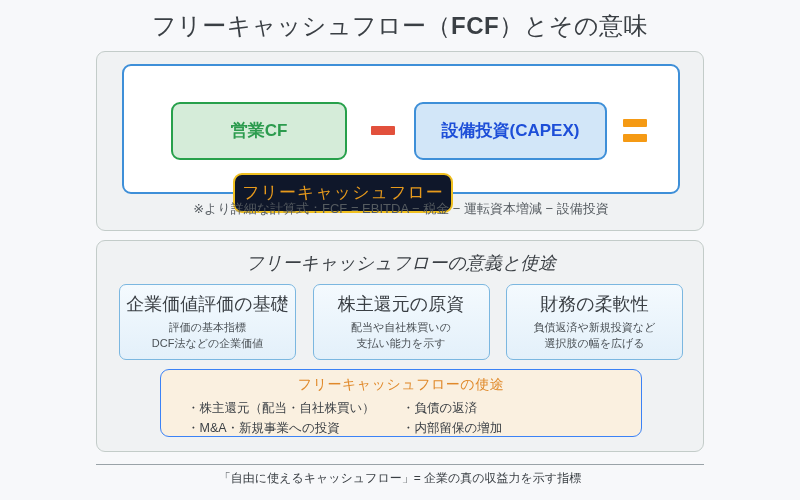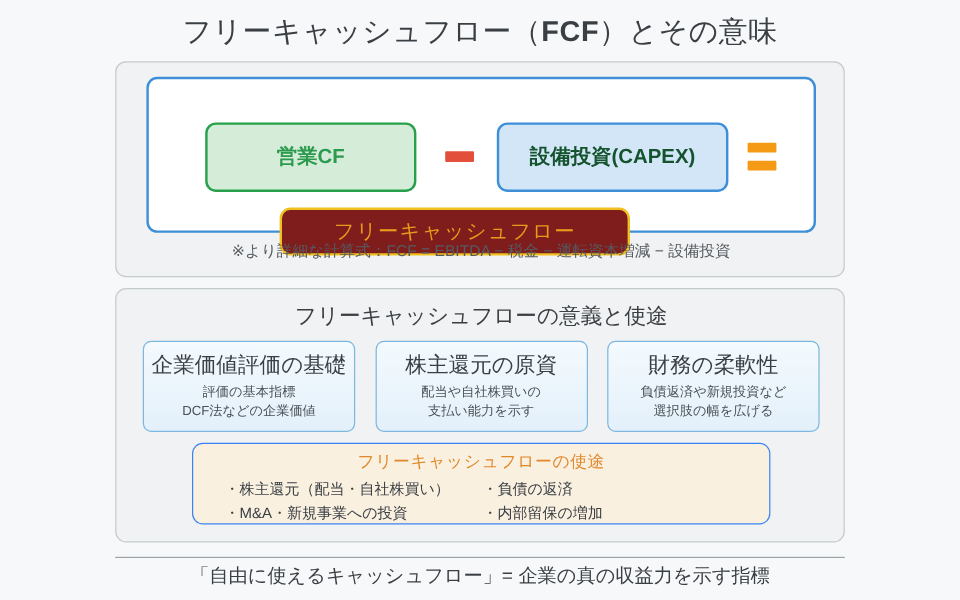--- a/index.html
+++ b/index.html
@@ -81,28 +81,28 @@
     border: 2px solid #27a04b;
     color: #2c9b4e;
   }
   #node-capex {
     left: 290px;
     top: 36px;
     width: 193px;
     height: 58px;
     background: #d2e6f8;
     border: 2px solid #3e8fd8;
-    color: #14532d;
+    color: #1d4ed8;
   }
   #node-fcf {
     left: 109px;
     top: 107px;
-    width: 292px;
+    width: 220px;
     height: 40px;
-    background: #7f1d1d;
+    background: #0f172a;
     border: 2px solid #f0c020;
     color: #e79a1c;
     font-weight: 400;
     font-size: 17px;
     letter-spacing: 1px;
   }
   .op-minus {
     position: absolute;
     left: 247px;
     top: 60px;
@@ -145,20 +145,21 @@
     height: 212px;
   }
   .panel-heading {
     position: absolute;
     left: 0;
     top: 10px;
     width: 608px;
     text-align: center;
     font-size: 18px;
     color: #3a3f44;
+    font-style: italic;
   }
   .cards {
     position: absolute;
     left: 22px;
     top: 43px;
     width: 564px;
     height: 76px;
     display: flex;
     justify-content: space-between;
   }
@@ -221,21 +222,21 @@
     width: 608px;
     height: 1px;
     background: #9aa3a8;
   }
   .footer-text {
     position: absolute;
     left: 0;
     top: 470px;
     width: 800px;
     text-align: center;
-    font-size: 16px;
+    font-size: 12px;
     color: #3a3f44;
   }
 </style>
 </head>
 <body>
 
 <div class="page">
 
   <div class="title">
     <span>フリーキャッシュフロー（</span><b>FCF</b><span>）とその意味</span>

